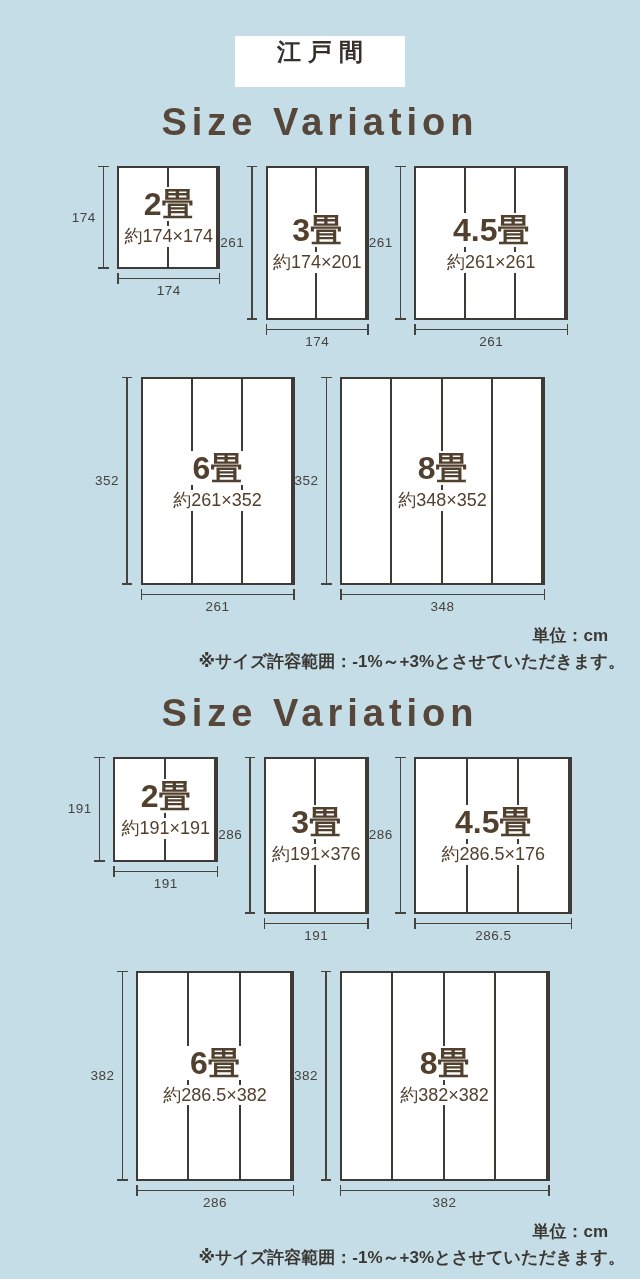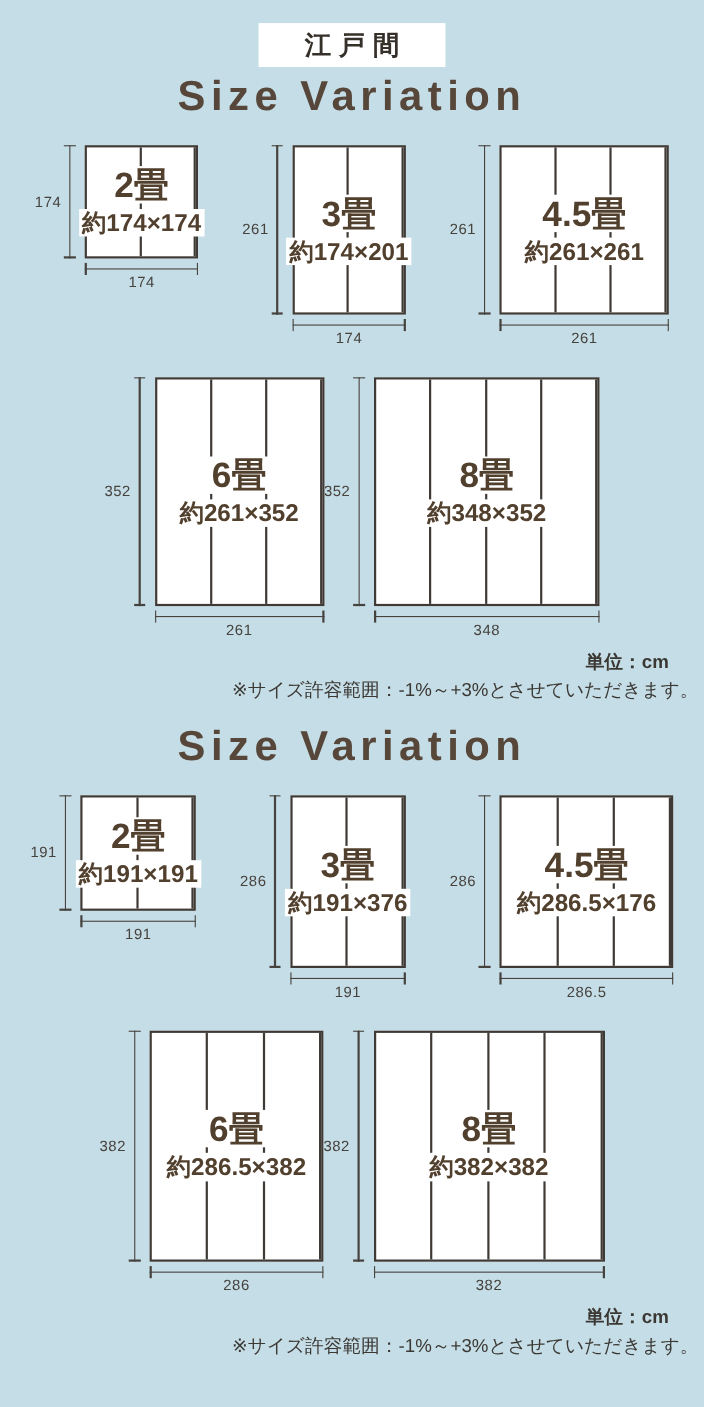--- a/index.html
+++ b/index.html
@@ -9,33 +9,33 @@
   *{box-sizing:border-box;}
   html,body{margin:0;padding:0;}
   body{
     width:640px; background:var(--background);
     font-family:"Liberation Sans","DejaVu Sans",sans-serif;
   }
   .page{width:640px; min-height:1279px; padding-top:21px; overflow:hidden;}
   .size-section{margin:0;}
   .size-section + .size-section{margin-top:20px;}
   .tag{
-    width:170px; height:40px; background:var(--panel-fill); margin:0 auto;
-    display:flex; align-items:center; justify-content:center;
+    width:170px; height:51px; background:var(--panel-fill); margin:15px auto;
+    display:flex; justify-content:center;
   }
   .tag span{
     font-size:24px; font-weight:bold; color:var(--tag-text);
     letter-spacing:7px; padding-left:7px;
   }
   .title{
     margin:7px 0 0; text-align:center; font-size:38px; font-weight:bold;
     color:var(--title); letter-spacing:5px; line-height:1.1;
   }
   .row{display:flex; justify-content:center; align-items:flex-start;}
-  .row1{gap:40px; margin-top:22px;}
+  .row1{margin-top:22px;}
   .row2{margin-top:28px;}
   .figure{display:flex; align-items:flex-start;}
   .vside{display:flex; align-items:center; margin-right:13px;}
   .dim-num{
     font-size:13.5px; color:var(--dim); line-height:1; letter-spacing:0.5px;
     font-family:"Liberation Sans","DejaVu Sans",sans-serif;
   }
   .vside .dim-num{margin-right:7px;}
   .vline{
     display:block; position:relative; width:1.5px; height:100%; background:var(--dim);
@@ -54,40 +54,40 @@
   .panel:last-child{border-right:none;}
   .labels{
     position:absolute; inset:0; display:flex; flex-direction:column;
     align-items:center; justify-content:center; gap:5px;
   }
   .size-name{
     font-size:32px; font-weight:bold; color:var(--brown);
     background:var(--panel-fill); line-height:1; padding:1px 5px; white-space:nowrap;
   }
   .size-dims{
-    font-size:22px; font-weight:bold; color:var(--brown);
+    font-size:18px; font-weight:normal; color:var(--brown);
     background:var(--panel-fill); line-height:1.15; padding:0 3px; white-space:nowrap;
   }
   .hline{
     display:block; position:relative; height:1.5px; background:var(--dim);
     align-self:stretch; margin-top:9px;
   }
   .hline::before,.hline::after{
     content:""; position:absolute; top:-4.5px; width:1.5px; height:10.5px; background:var(--dim);
   }
   .hline::before{left:0;}
   .hline::after{right:0;}
   .dim-num.w{margin-top:5px;}
   .unit-note{
     margin-top:10px; text-align:right; padding-right:32px;
     font-size:17px; font-weight:bold; color:var(--note);
   }
   .tol-note{
-    margin-top:3px; text-align:right; padding-right:5px;
-    font-size:17px; font-weight:normal; color:var(--note);
+    margin-top:3px; text-align:right; padding-right:15px;
+    font-size:17px; font-weight:bold; color:var(--note);
   }
 </style>
 </head>
 <body>
 
 <div class="page">
 
   <section class="size-section">
     <div class="tag">
       <span>江戸間</span>

